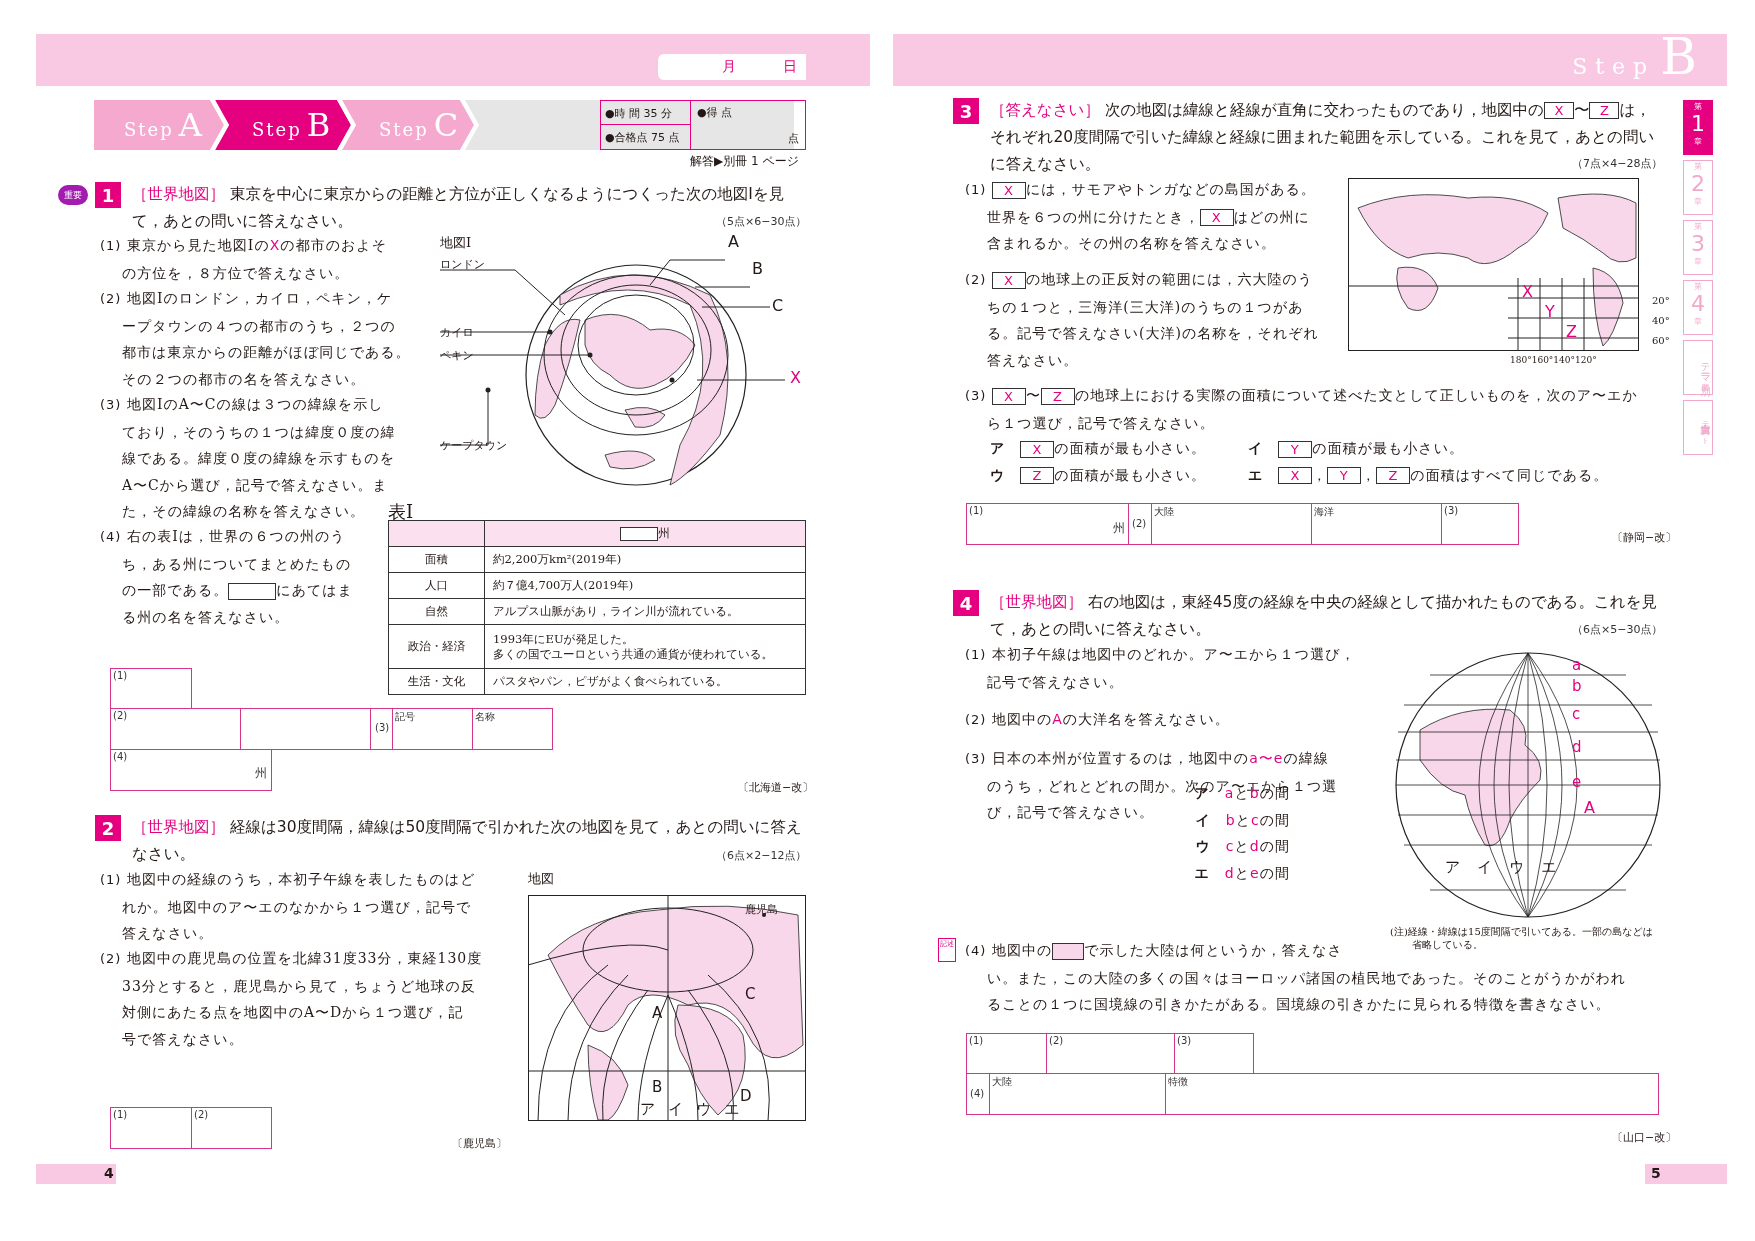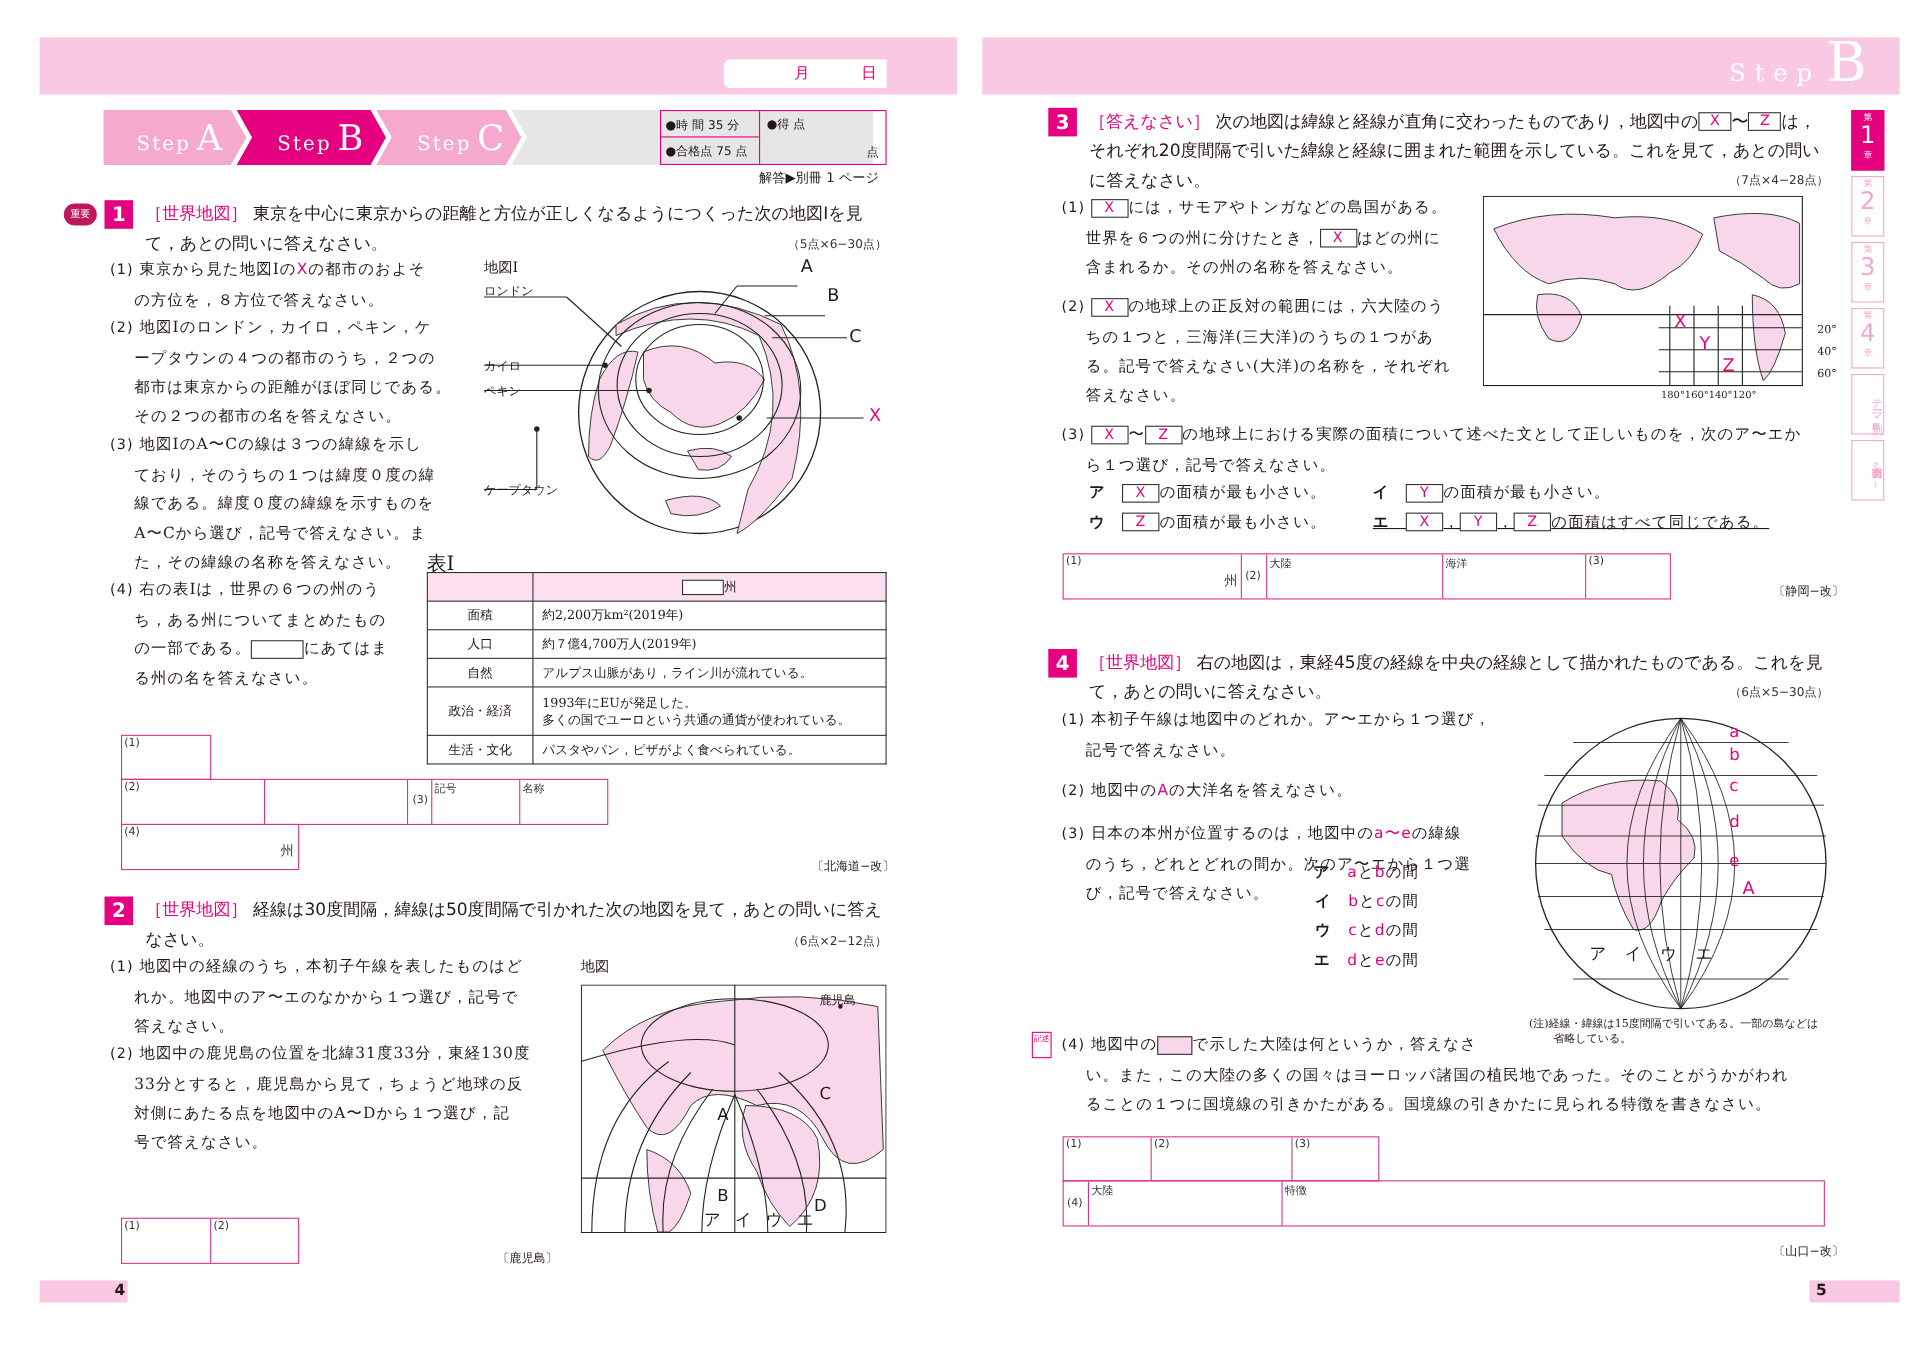--- a/index.html
+++ b/index.html
@@ -71,21 +71,21 @@
 </div>
 
 <div class="abs sans" style="left:600px;top:100px;width:206px;height:50px;border:1.5px solid #e4007f;font-size:11px;">
   <div class="abs" style="left:0;top:0;width:90px;height:24px;border-right:1px solid #e4007f;border-bottom:1px solid #e4007f;padding:5px 4px;">●時 間 35 分</div>
   <div class="abs" style="left:0;top:24px;width:90px;height:24px;border-right:1px solid #e4007f;padding:5px 4px;">●合格点 75 点</div>
   <div class="abs" style="left:96px;top:4px;">●得 点</div>
   <div class="abs" style="right:6px;bottom:3px;">点</div>
 </div>
 <div class="abs sans" style="left:690px;top:153px;font-size:12px;">解答▶別冊 1 ページ</div>
 
-<div class="abs" style="left:58px;top:185px;width:30px;height:20px;background:#be185d;border-radius:10px;color:#fff;font-size:9px;text-align:center;line-height:20px;font-family:'DejaVu Sans',sans-serif;">重要</div>
+<div class="abs" style="left:58px;top:185px;width:30px;height:20px;background:#a21caf;border-radius:10px;color:#fff;font-size:9px;text-align:center;line-height:20px;font-family:'DejaVu Sans',sans-serif;">重要</div>
 <div class="abs q-num" style="left:95px;top:182px;">1</div>
 <div class="abs q-title" style="left:132px;top:181px;width:680px;">
   <span class="tag">［世界地図］</span>
   <span>東京を中心に東京からの距離と方位が正しくなるようにつくった次の地図Ⅰを見</span><br>
   <span>て，あとの問いに答えなさい。</span>
 </div>
 <div class="abs pts" style="left:716px;top:214px;">（5点×6−30点）</div>
 
 <div class="abs sub" style="left:100px;top:232px;width:330px;">
   <span class="n">(1)</span> <span>東京から見た地図Ⅰの</span><span class="pink sans">X</span><span>の都市のおよそ</span><br>
@@ -339,21 +339,21 @@
 <div class="abs" style="left:1652px;top:315px;font-size:10px;">40°</div>
 <div class="abs" style="left:1652px;top:335px;font-size:10px;">60°</div>
 <div class="abs" style="left:1510px;top:355px;font-size:9px;">180°160°140°120°</div>
 
 <div class="abs sub" style="left:965px;top:382px;width:720px;">
   <span class="n">(3)</span> <span class="boxlbl">X</span>〜<span class="boxlbl">Z</span><span>の地球上における実際の面積について述べた文として正しいものを，次のア〜エか</span><br>
   <span style="padding-left:22px">ら１つ選び，記号で答えなさい。</span>
 </div>
 <div class="abs sub" style="left:990px;top:435px;width:700px;">
   <div style="display:inline-block;width:258px;"><span class="kana">ア</span>　<span class="boxlbl">X</span><span>の面積が最も小さい。</span></div><div style="display:inline-block;"><span class="kana">イ</span>　<span class="boxlbl">Y</span><span>の面積が最も小さい。</span></div><br>
-  <div style="display:inline-block;width:258px;"><span class="kana">ウ</span>　<span class="boxlbl">Z</span><span>の面積が最も小さい。</span></div><div style="display:inline-block;text-decoration:underline;"><span class="kana">エ</span>　<span class="boxlbl">X</span>，<span class="boxlbl">Y</span>，<span class="boxlbl">Z</span><span>の面積はすべて同じである。</span></div>
+  <div style="display:inline-block;width:258px;"><span class="kana">ウ</span>　<span class="boxlbl">Z</span><span>の面積が最も小さい。</span></div><div style="display:inline-block;"><span class="kana">エ</span>　<span class="boxlbl">X</span>，<span class="boxlbl">Y</span>，<span class="boxlbl">Z</span><span>の面積はすべて同じである。</span></div>
 </div>
 
 <div class="ansbox" style="left:966px;top:503px;width:553px;height:42px;">
   <div class="cell" style="left:0;width:162px;">
       <span class="cell-lbl" style="left:2px;top:1px;">(1)</span>
       <span class="cell-lbl" style="right:3px;top:16px;font-size:12px;">州</span>
     </div>
   <div class="cell" style="left:162px;width:23px;">
       <span class="cell-lbl" style="left:3px;top:14px;">(2)</span>
     </div>

